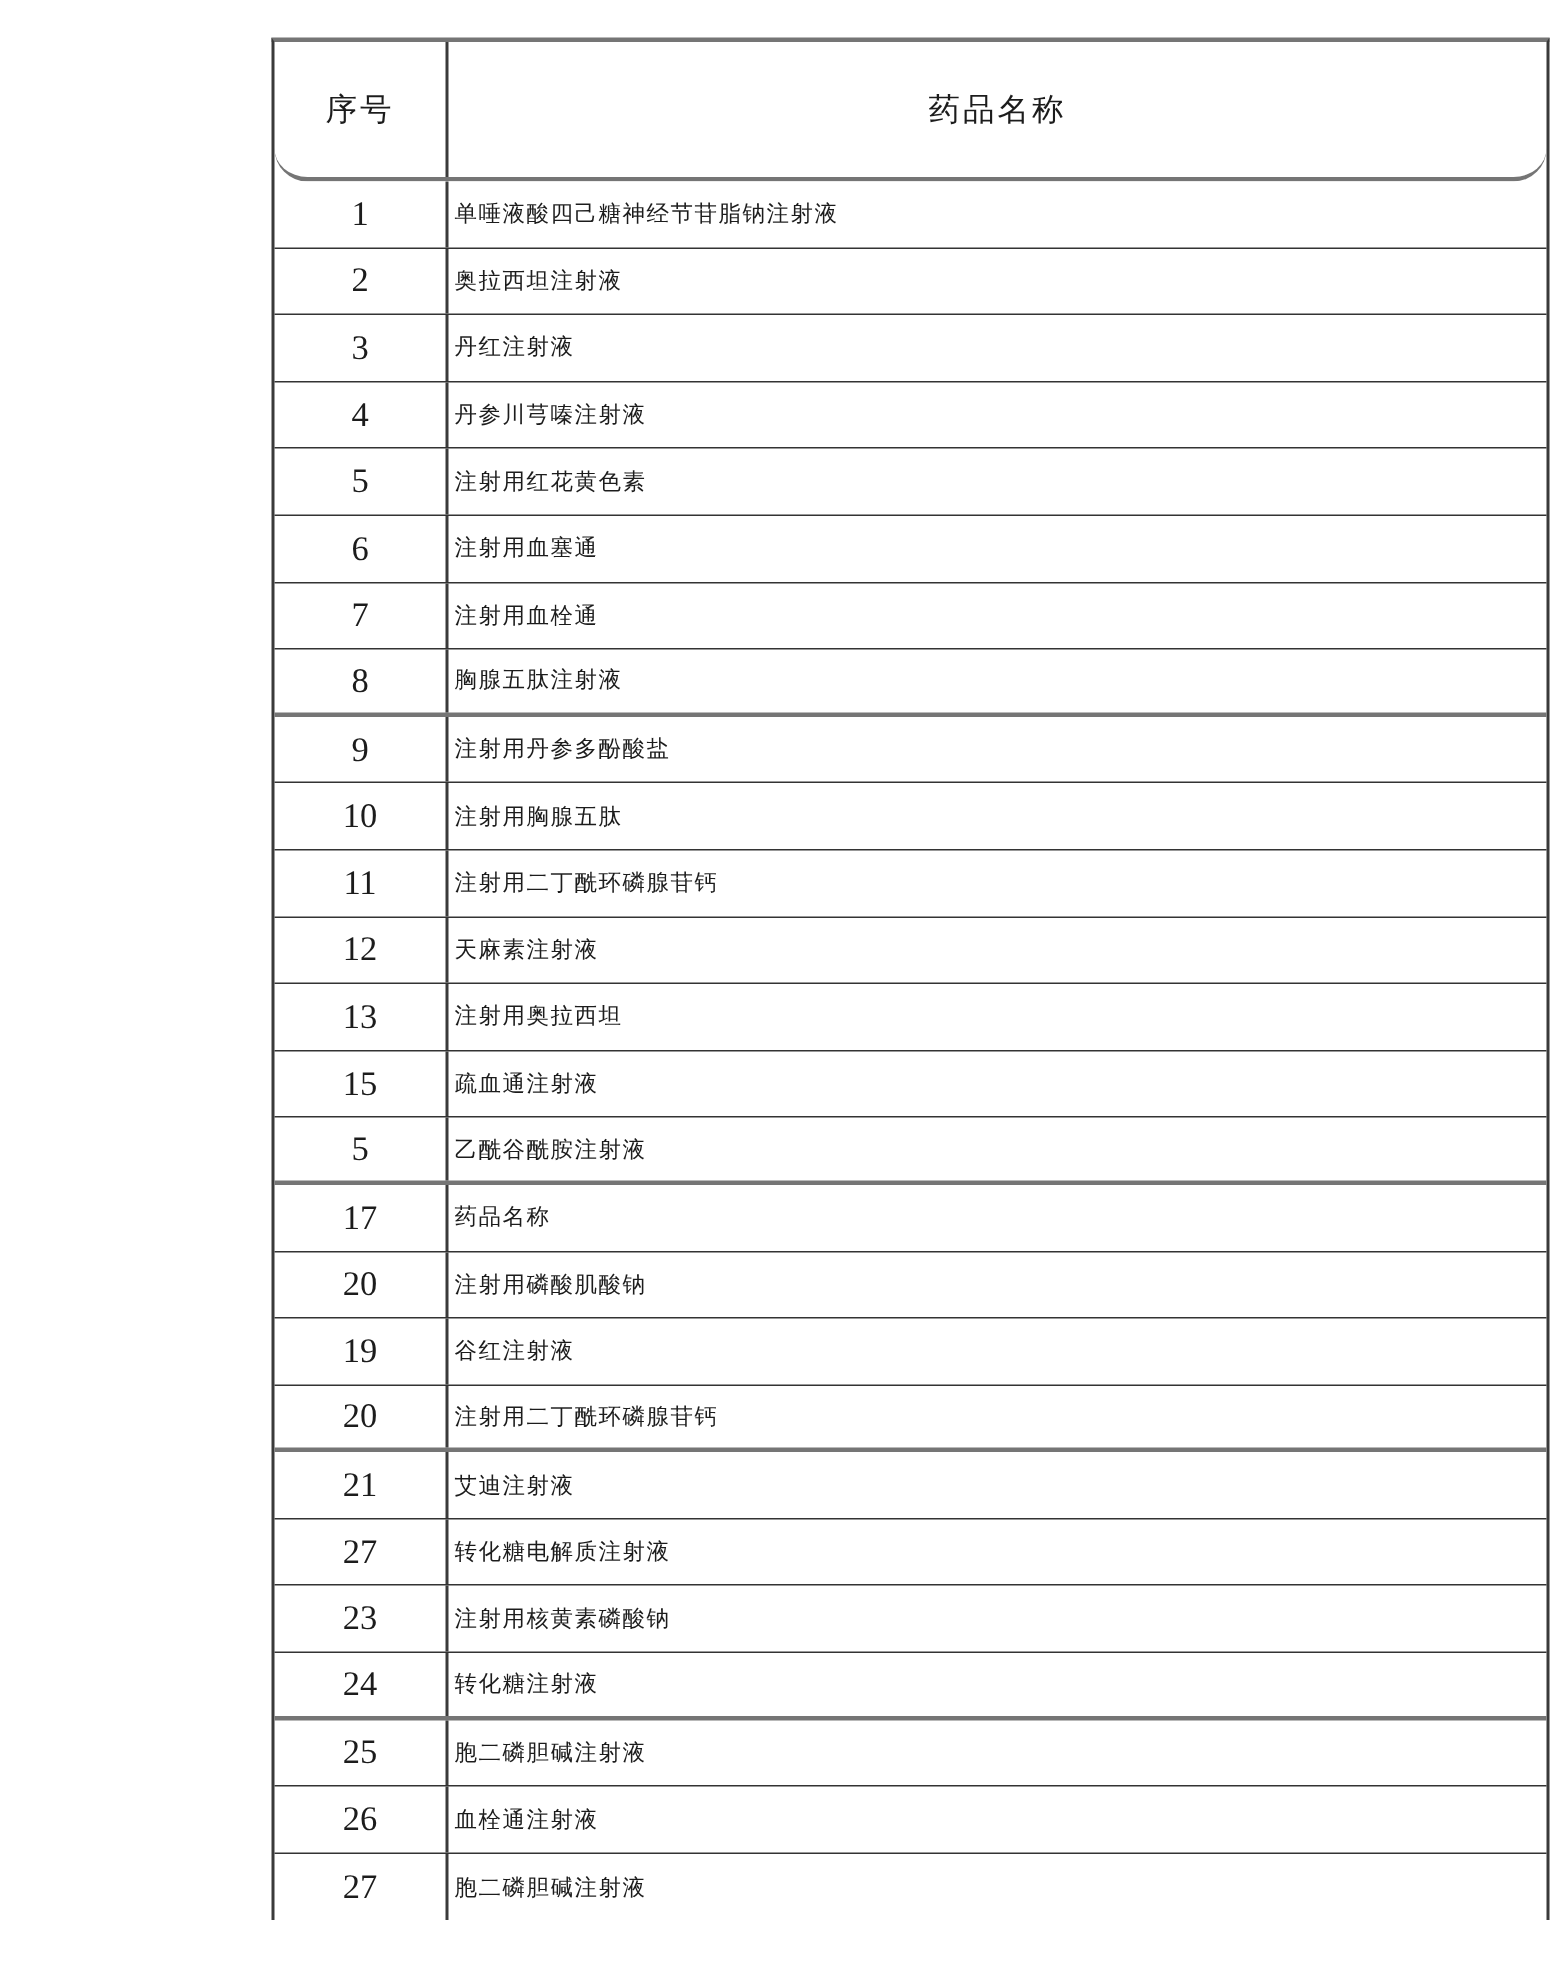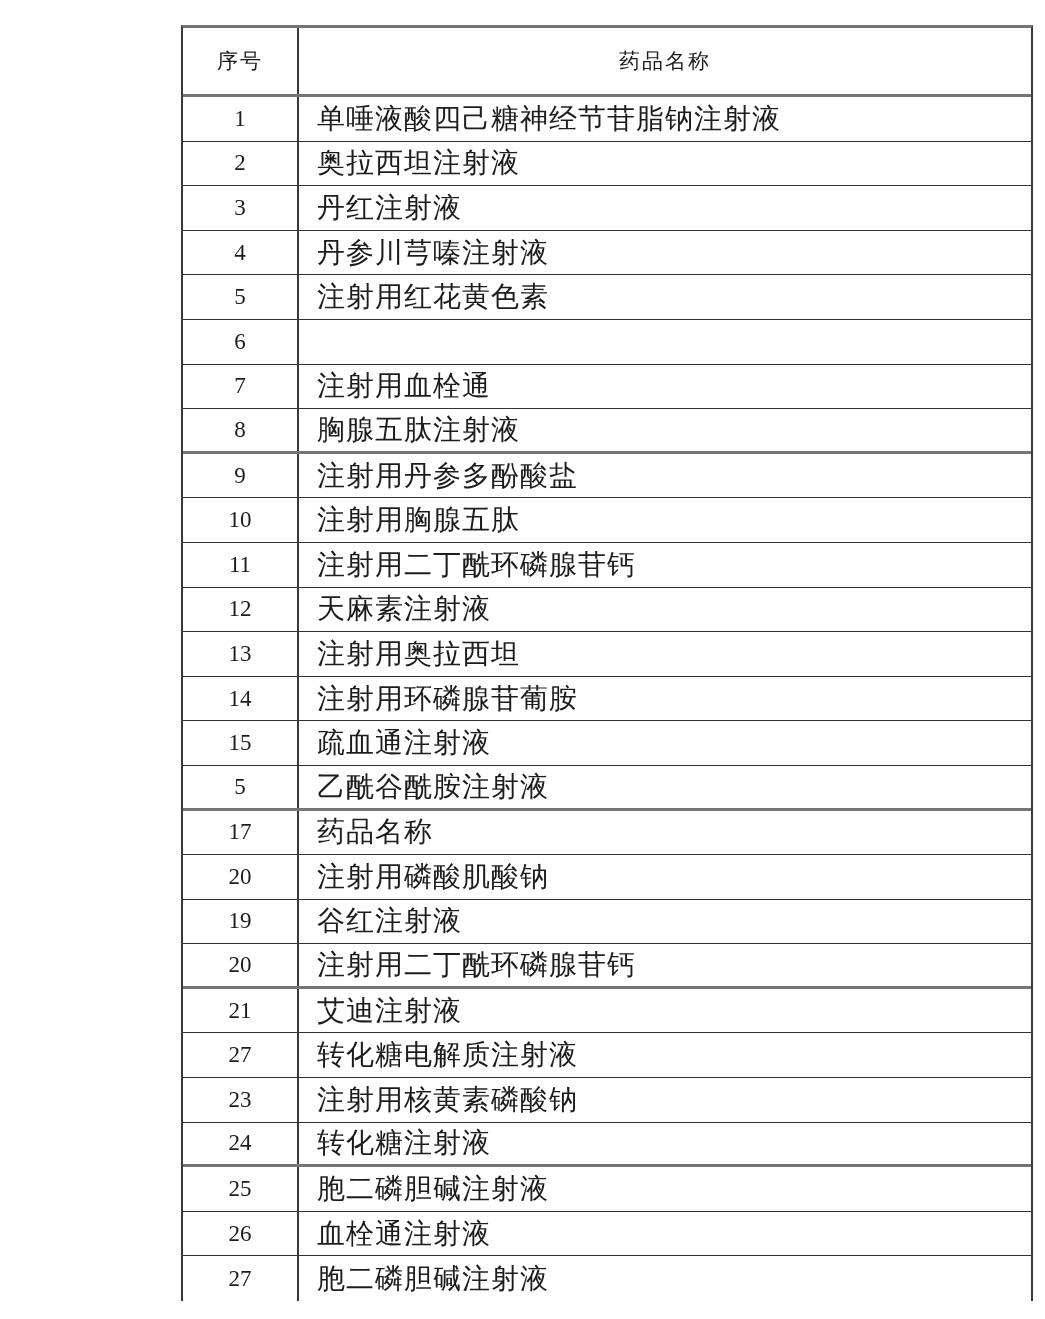--- a/index.html
+++ b/index.html
@@ -21,23 +21,24 @@
     top: 25px;
     width: 852px;
     box-sizing: border-box;
     border-left: 2px solid #3a3a3a;
     border-right: 2px solid #3a3a3a;
     border-top: 3px solid #757575;
     background: #ffffff;
   }
   .thead {
     display: flex;
-    height: 69px;
+    height: 93px;
     box-sizing: border-box;
     border-bottom: 3px solid #757575;
+    border-radius: 22px;
   }
   .trow {
     display: flex;
     height: 44.6px;
     box-sizing: border-box;
     border-bottom: 1.5px solid #333333;
   }
   .trow.thick-bottom {
     border-bottom: 3px solid #757575;
   }
@@ -51,22 +52,22 @@
   }
   .col-no {
     width: 116px;
     flex: 0 0 116px;
     justify-content: center;
     border-right: 2px solid #3a3a3a;
     font-size: 23px;
   }
   .col-name {
     flex: 1 1 auto;
-    padding-left: 18px;
-    font-size: 28px;
+    padding-left: 4px;
+    font-size: 15px;
     letter-spacing: 1px;
   }
   .thead .col-no,
   .thead .col-name {
     justify-content: center;
     padding-left: 0;
     font-size: 21px;
     letter-spacing: 2px;
   }
 </style>
@@ -99,20 +100,21 @@
     <div class="cell col-name">丹参川芎嗪注射液</div>
   </div>
 
   <div class="trow">
     <div class="cell col-no">5</div>
     <div class="cell col-name">注射用红花黄色素</div>
   </div>
 
   <div class="trow">
     <div class="cell col-no">6</div>
+    <div class="cell col-name">注射用血塞通</div>
   </div>
 
   <div class="trow">
     <div class="cell col-no">7</div>
     <div class="cell col-name">注射用血栓通</div>
   </div>
 
   <div class="trow thick-bottom">
     <div class="cell col-no">8</div>
     <div class="cell col-name">胸腺五肽注射液</div>
@@ -136,24 +138,20 @@
   <div class="trow">
     <div class="cell col-no">12</div>
     <div class="cell col-name">天麻素注射液</div>
   </div>
 
   <div class="trow">
     <div class="cell col-no">13</div>
     <div class="cell col-name">注射用奥拉西坦</div>
   </div>
 
-  <div class="trow">
-    <div class="cell col-no">14</div>
-    <div class="cell col-name">注射用环磷腺苷葡胺</div>
-  </div>
 
   <div class="trow">
     <div class="cell col-no">15</div>
     <div class="cell col-name">疏血通注射液</div>
   </div>
 
   <div class="trow thick-bottom">
     <div class="cell col-no">5</div>
     <div class="cell col-name">乙酰谷酰胺注射液</div>
   </div>

